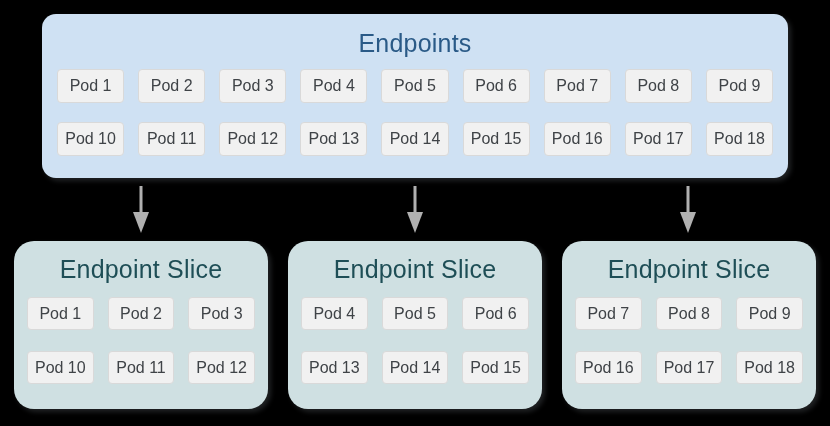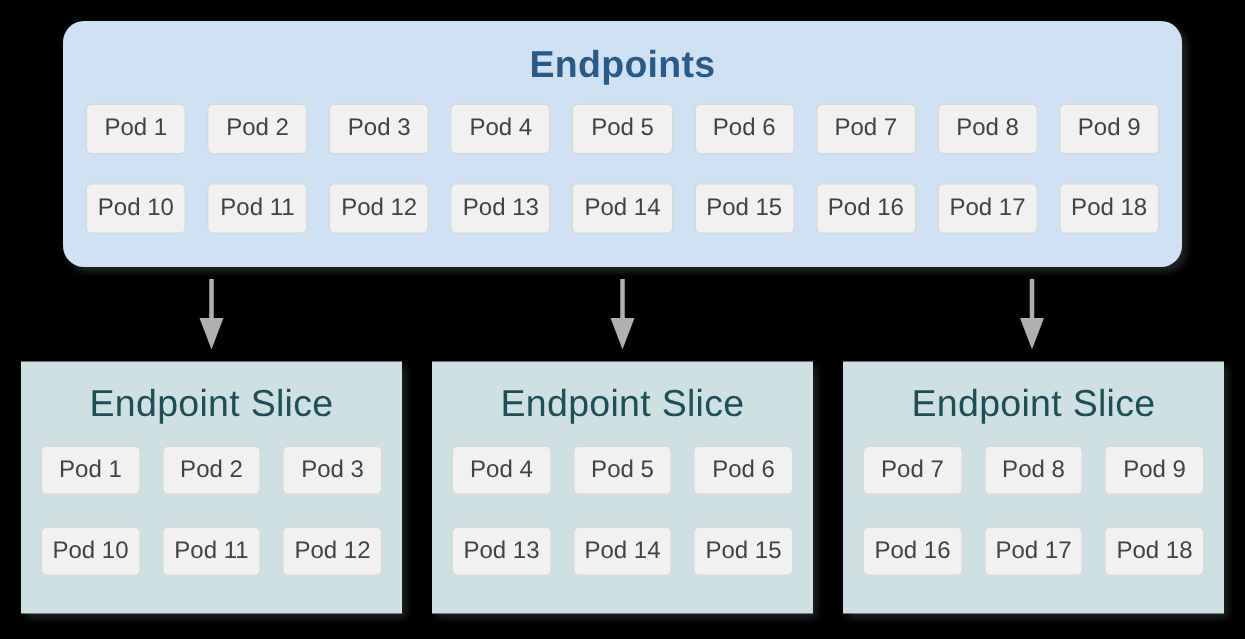--- a/index.html
+++ b/index.html
@@ -28,21 +28,21 @@
     border-radius: 14px;
     padding: 14px 15px 0 15px;
     box-shadow: 3px 3px 5px rgba(70, 75, 80, 0.45);
   }
   .endpoints-title {
     margin: 0 0 11px 0;
     height: 30px;
     line-height: 30px;
     text-align: center;
     font-size: 25px;
-    font-weight: 700;
+    font-weight: 400;
     color: var(--endpoints-title, #2a5a87);
     letter-spacing: 0.2px;
   }
 
   .pod-row {
     display: flex;
     gap: 14px;
     justify-content: flex-end;
   }
   .endpoints-box .pod-row { margin-bottom: 19px; }
@@ -75,21 +75,21 @@
   .arrow-3 { left: 679px; }
 
   
   .slice-box {
     position: absolute;
     top: 241px;
     width: 254px;
     height: 168px;
     box-sizing: border-box;
     background: var(--slice-bg, #cfe0e2);
-    border-radius: 0;
+    border-radius: 20px;
     padding: 12px 13px 0 13px;
     box-shadow: 3px 3px 5px rgba(70, 75, 80, 0.45);
   }
   .slice-1 { left: 14px; }
   .slice-2 { left: 288px; }
   .slice-3 { left: 562px; }
 
   .slice-title {
     margin: 0 0 12px 0;
     height: 32px;

